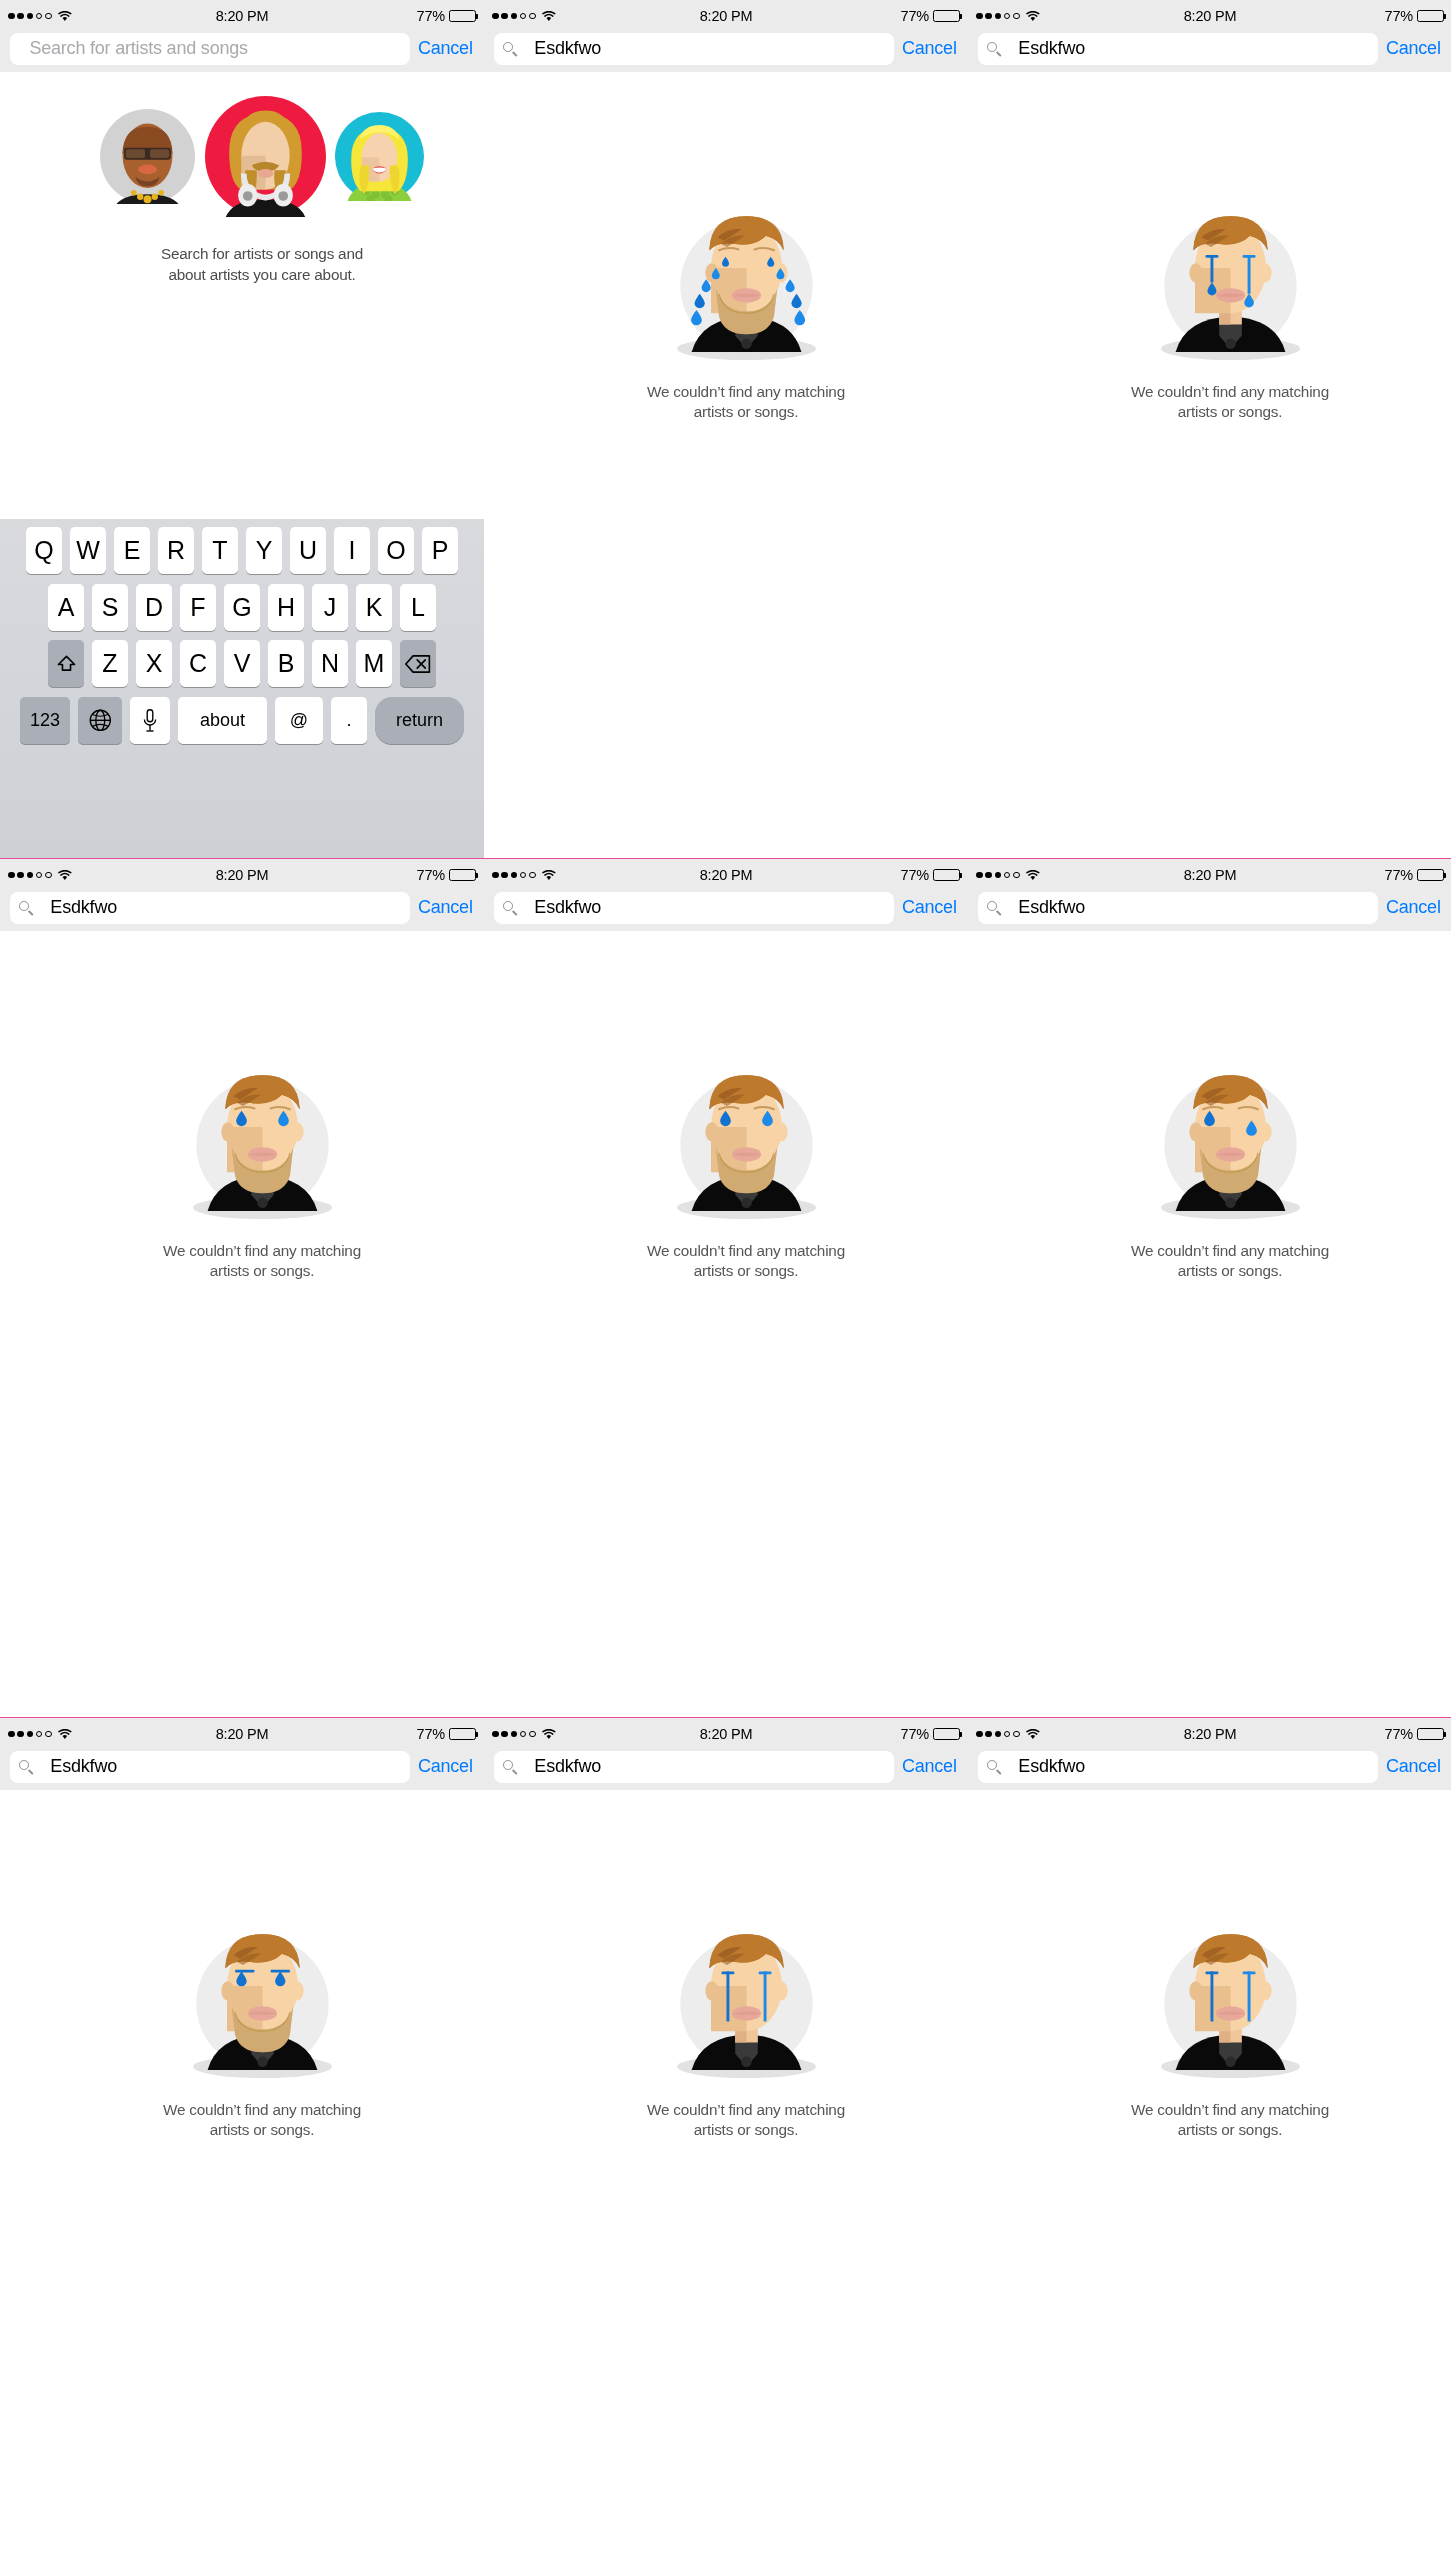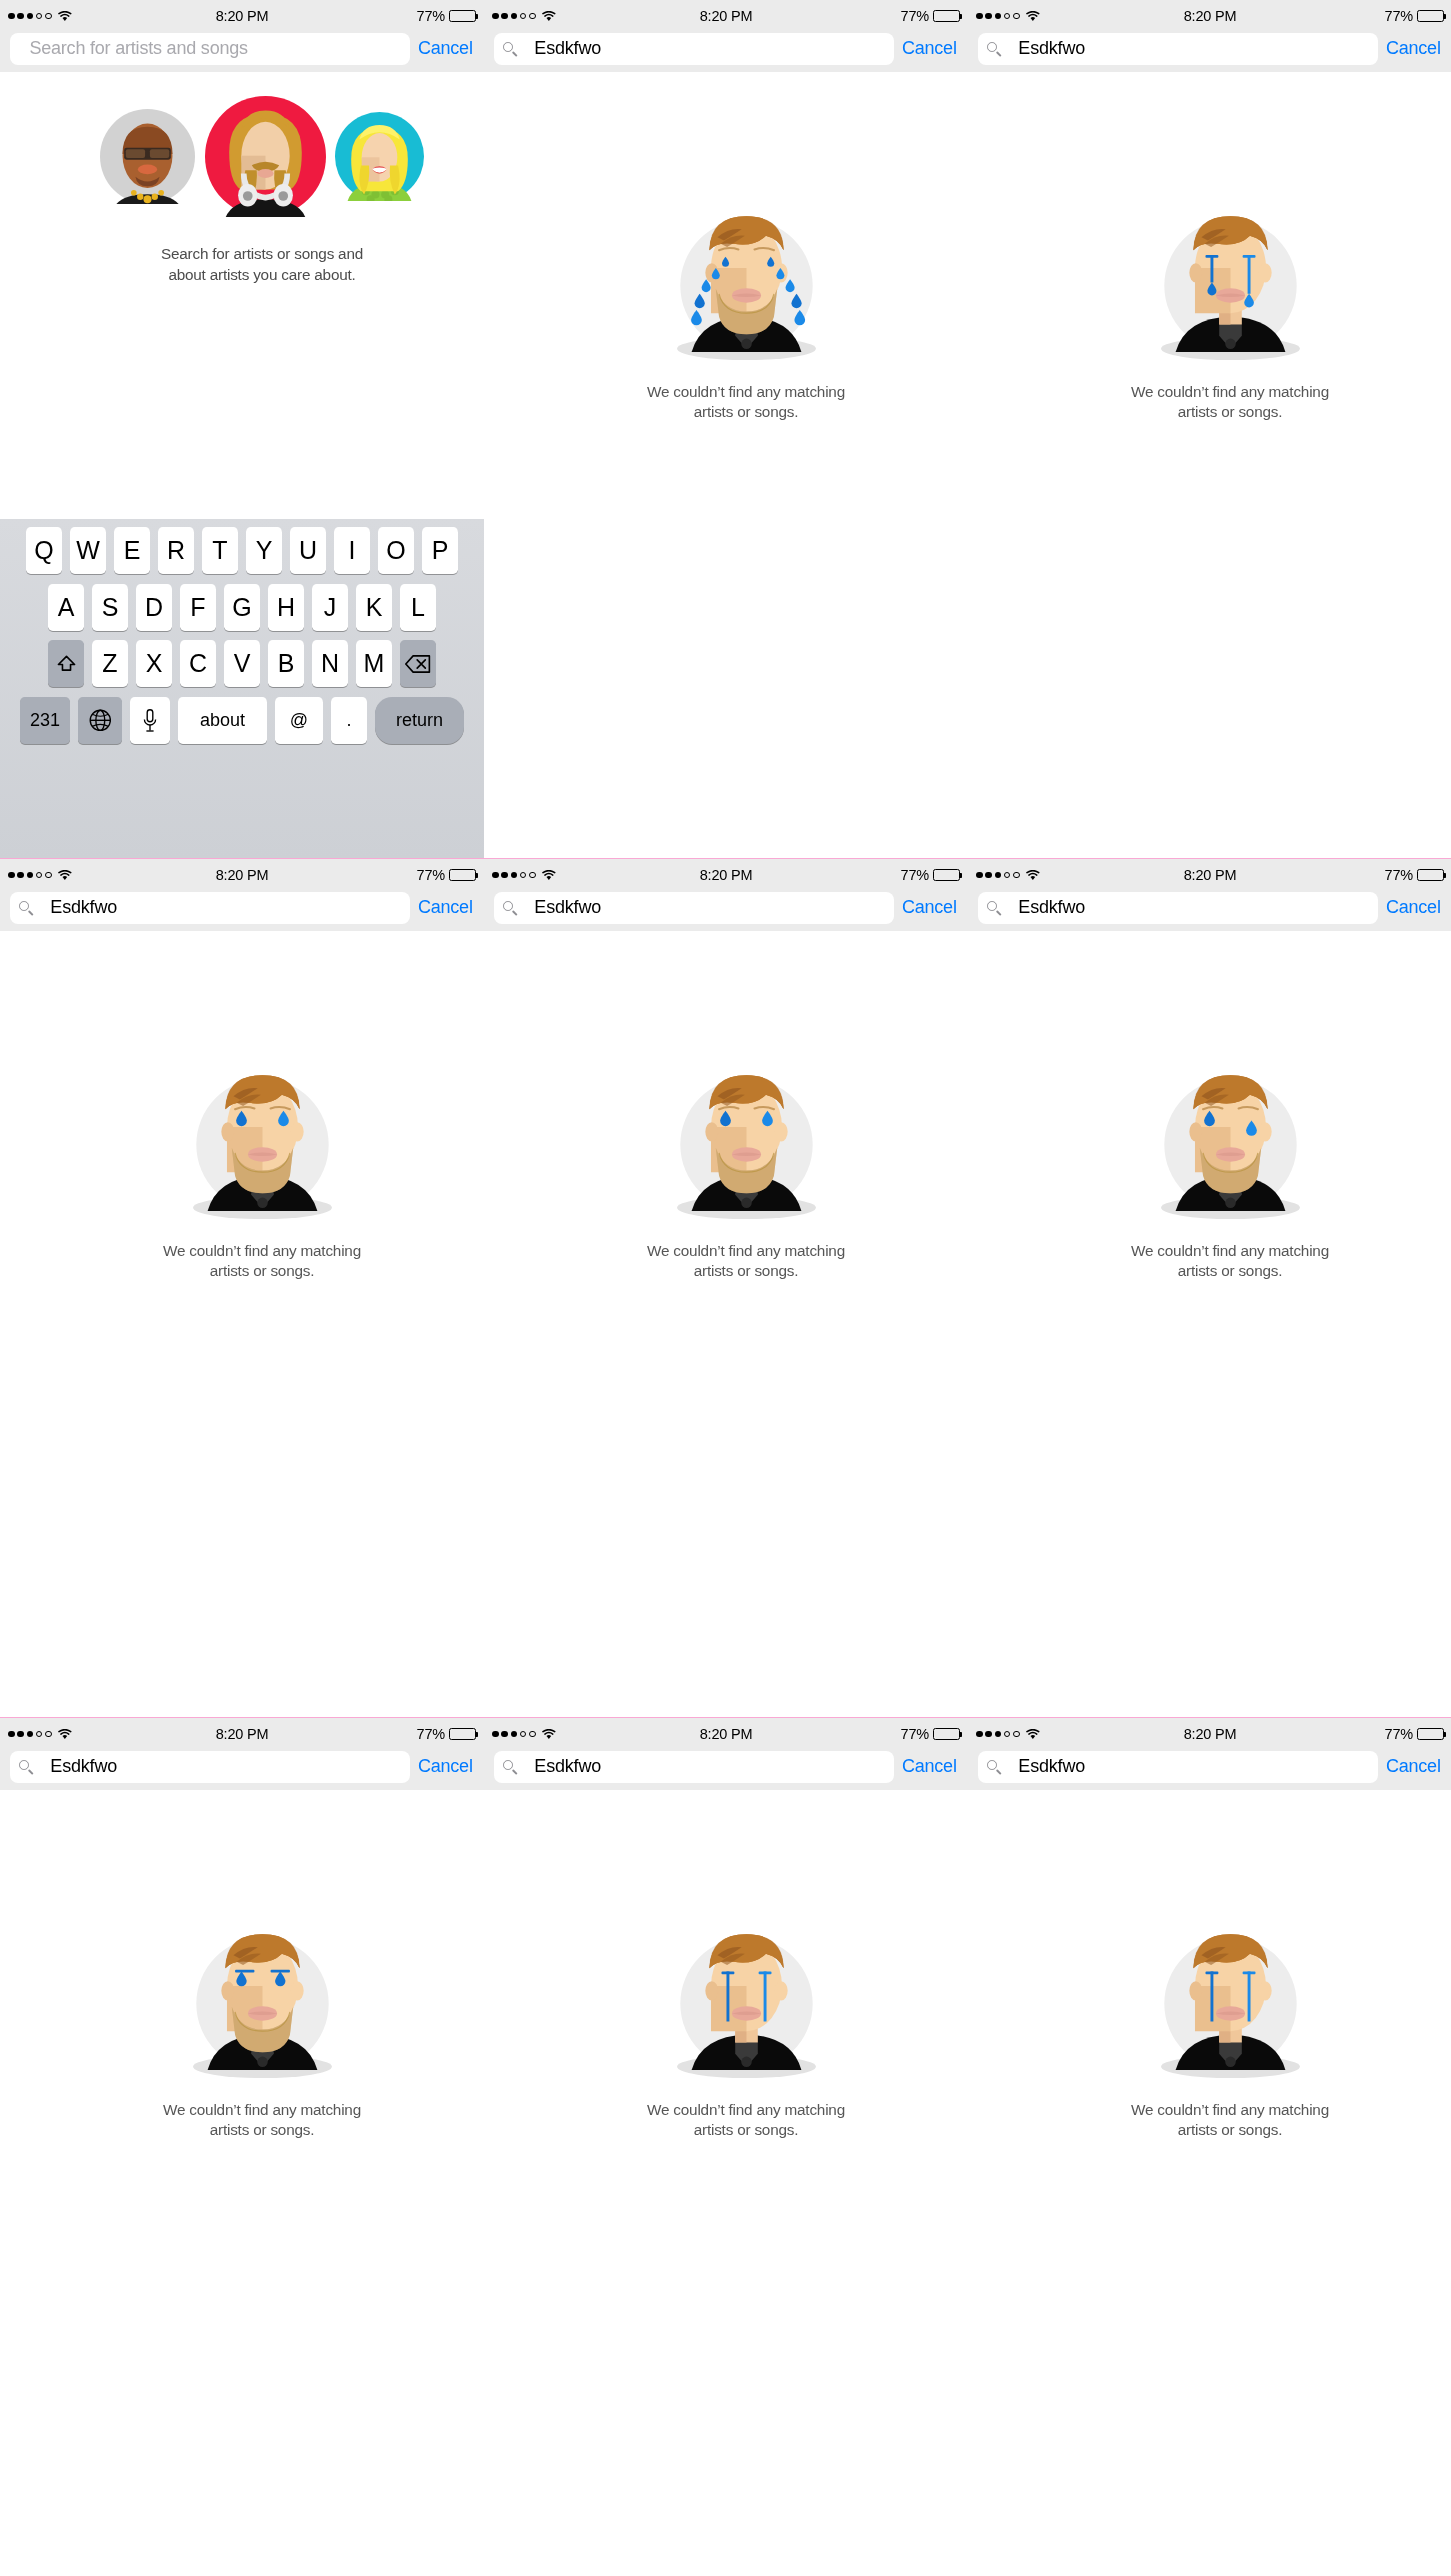--- a/index.html
+++ b/index.html
@@ -3,21 +3,21 @@
 <meta charset="utf-8">
 <style>
   * { margin:0; padding:0; box-sizing:border-box; }
   html, body { width:1451px; height:2576px; background:#fff;
     font-family:"Liberation Sans", sans-serif; -webkit-font-smoothing:antialiased; }
 
   .grid { width:1451px; height:2576px; display:grid;
     grid-template-columns: 484px 484px 484px;
     grid-template-rows: 859px 859px 859px; }
 
-  .panel { width:484px; height:859px; background:#f9a8d4; position:relative;
+  .panel { width:484px; height:859px; background:#ec4899; position:relative;
     overflow:hidden; }
 
   
   .statusbar { height:32px; background:#ebebeb; display:flex; align-items:center;
     padding:0 8px; position:relative; }
   .sb-left { display:flex; align-items:center; gap:4px; }
   .dots { display:flex; align-items:center; gap:2.8px; }
   .dot { width:6.5px; height:6.5px; border-radius:50%; background:#000; }
   .dot.hollow { background:transparent; border:1px solid #000; }
   .wifi { width:13.7px; height:10.5px; position:relative; margin-left:2.4px; }
@@ -226,21 +226,21 @@
             <div class="key">N</div>
             <div class="key">M</div>
       <div class="key fn">
               <svg width="26" height="18" viewBox="0 0 32 22">
     <path d="M10 1 H30 V21 H10 L1 11 Z" fill="none" stroke="#000" stroke-width="2" stroke-linejoin="round"></path>
     <path d="M15 6 L25 16 M25 6 L15 16" stroke="#000" stroke-width="2" stroke-linecap="round"></path>
   </svg>
             </div>
     </div>
     <div class="krow r4">
-      <div class="key fn k123">231</div>
+      <div class="key fn k123">123</div>
       <div class="key fn kglobe">
               <svg width="22.6" height="22.6" viewBox="0 0 28 28">
     <circle cx="14" cy="14" r="12.5" fill="none" stroke="#000" stroke-width="1.7"></circle>
     <ellipse cx="14" cy="14" rx="5.5" ry="12.5" fill="none" stroke="#000" stroke-width="1.7"></ellipse>
     <line x1="1.5" y1="14" x2="26.5" y2="14" stroke="#000" stroke-width="1.7"></line>
     <path d="M4 6.5 q10 5 20 0 M4 21.5 q10 -5 20 0" fill="none" stroke="#000" stroke-width="1.5"></path>
   </svg>
             </div>
       <div class="key kmic">
               <svg width="16" height="24" viewBox="0 0 20 30">

